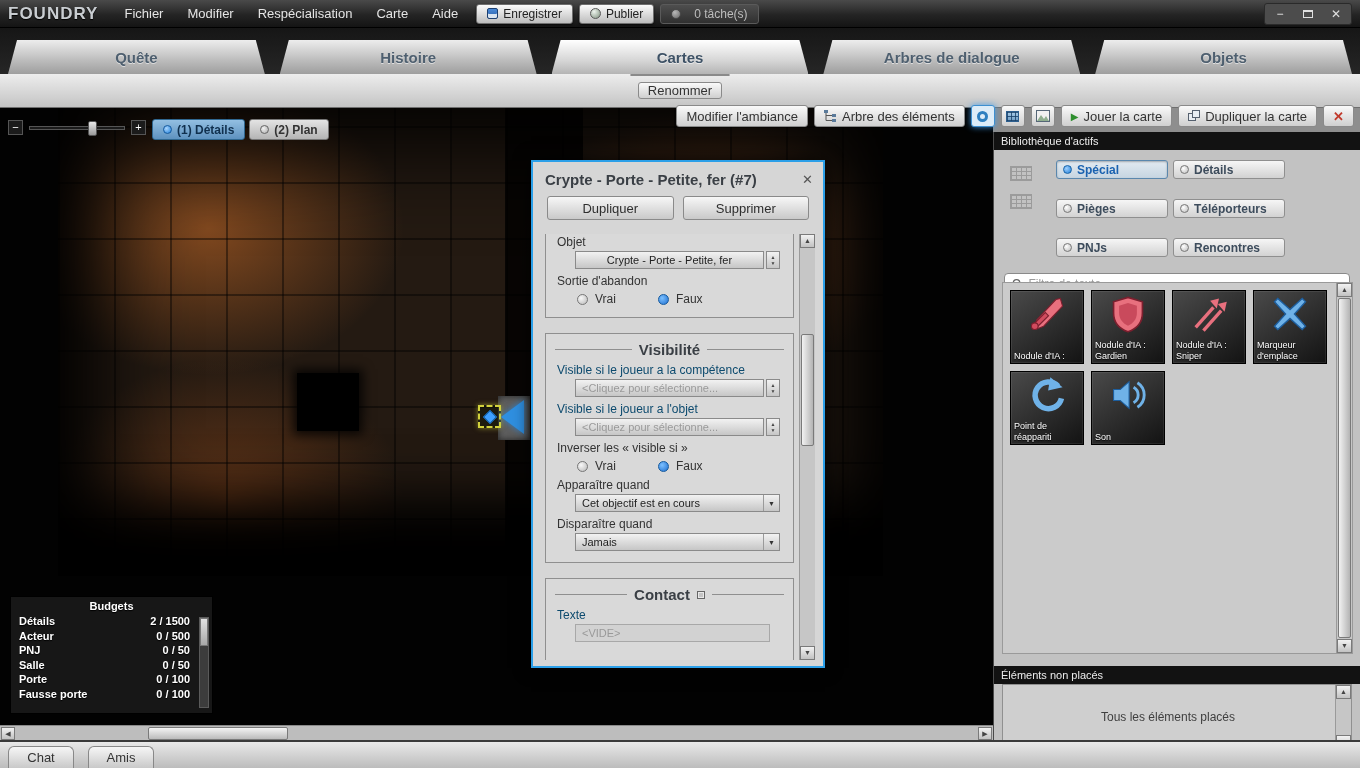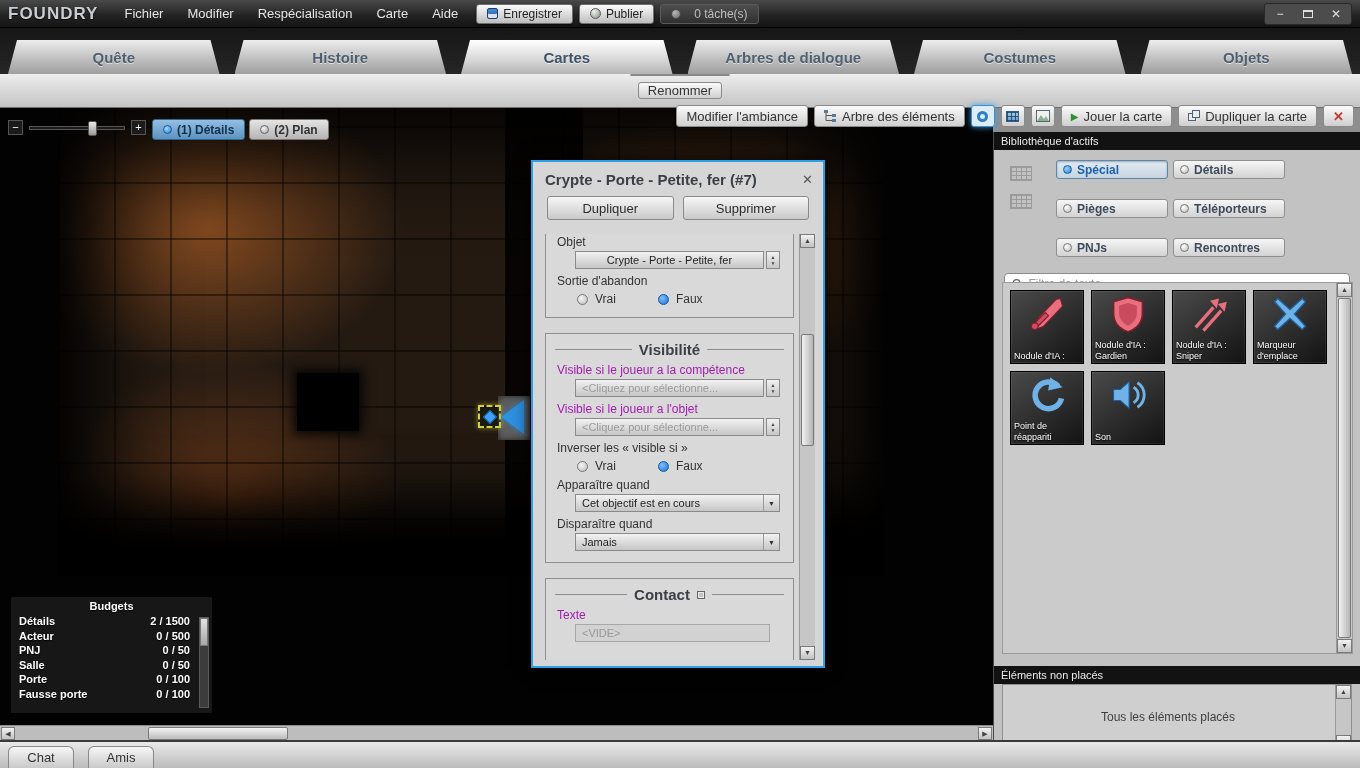--- a/index.html
+++ b/index.html
@@ -116,21 +116,21 @@
   .d-titlebar { display:flex; align-items:center; padding:9px 10px 4px 12px; }
   .d-title { font-size:15px; font-weight:bold; color:#3a3f45; }
   .d-close { margin-left:auto; color:#555; font-size:13px; cursor:default; }
   .d-btns { display:flex; gap:9px; padding:4px 14px 9px; }
   .d-btn { flex:1; height:24px; background:linear-gradient(#f7f7f7,#c9c9c9); border:1px solid #8a8a8a; border-radius:3px; font-size:13px; color:#2e2e2e; display:flex; align-items:center; justify-content:center; }
   .d-content { position:absolute; left:12px; right:8px; top:72px; bottom:6px; overflow:hidden; }
   .d-groups { margin-right:21px; }
   .group { border:1px solid #8f8f8f; background:#d9d9d9; padding:3px 9px 9px; margin-bottom:15px; }
   .group.cut-top { margin-top:-7px; border-top:none; }
   .g-label { font-size:12px; color:#333; margin:5px 2px 2px; }
-  .g-label.dim { color:#a21caf; }
+  .g-label.dim { color:#0c4a6e; }
   .ctl-row { display:flex; margin:1px 4px 2px 20px; }
   .ctl { flex:1; height:18px; background:linear-gradient(#f2f2f2,#c6c6c6); border:1px solid #8a8a8a; font-size:11px; color:#222; display:flex; align-items:center; justify-content:center; overflow:hidden; white-space:nowrap; }
   .ctl.dim { color:#9a9a9a; justify-content:flex-start; padding-left:6px; }
   .spinner { width:14px; height:18px; margin-left:2px; border:1px solid #8a8a8a; background:linear-gradient(#f2f2f2,#c6c6c6); display:flex; flex-direction:column; align-items:center; justify-content:center; font-size:5px; color:#444; line-height:6px; }
   .dd-arrow { width:16px; height:100%; border-left:1px solid #9a9a9a; display:flex; align-items:center; justify-content:center; font-size:7px; color:#333; flex:none; }
   .ctl .txt { flex:1; text-align:left; padding-left:6px; }
   .radio-row { display:flex; align-items:center; gap:7px; margin:4px 0 2px 22px; font-size:12px; color:#333; }
   .radio-row .gap { width:28px; }
   .radio { width:11px; height:11px; border-radius:50%; border:1px solid #777; background:radial-gradient(circle at 35% 35%, #f8f8f8, #b8b8b8); }
   .radio.sel { background:radial-gradient(circle at 35% 35%, #7cc0ff, #1f6fd0); border-color:#155a9e; }
@@ -189,23 +189,20 @@
     <div class="tab">
         <span>Histoire</span>
       </div>
     <div class="tab active">
         <span>Cartes</span>
       </div>
     <div class="tab">
         <span>Arbres de dialogue</span>
       </div>
     <div class="tab">
-        <span>Costumes</span>
-      </div>
-    <div class="tab">
         <span>Objets</span>
       </div>
   </div>
 
   <div class="toolbar">
     <div class="combo">
       <span class="lbl">Tuto Porte</span>
       <span class="arr">▼</span>
     </div>
     <div class="tb-btn">

